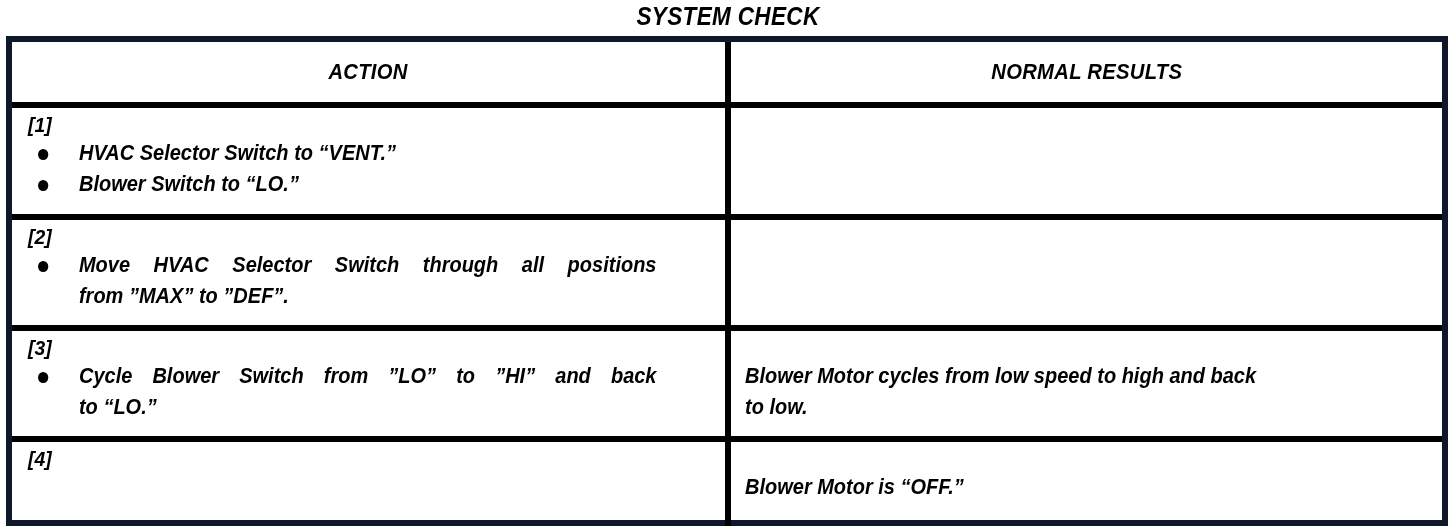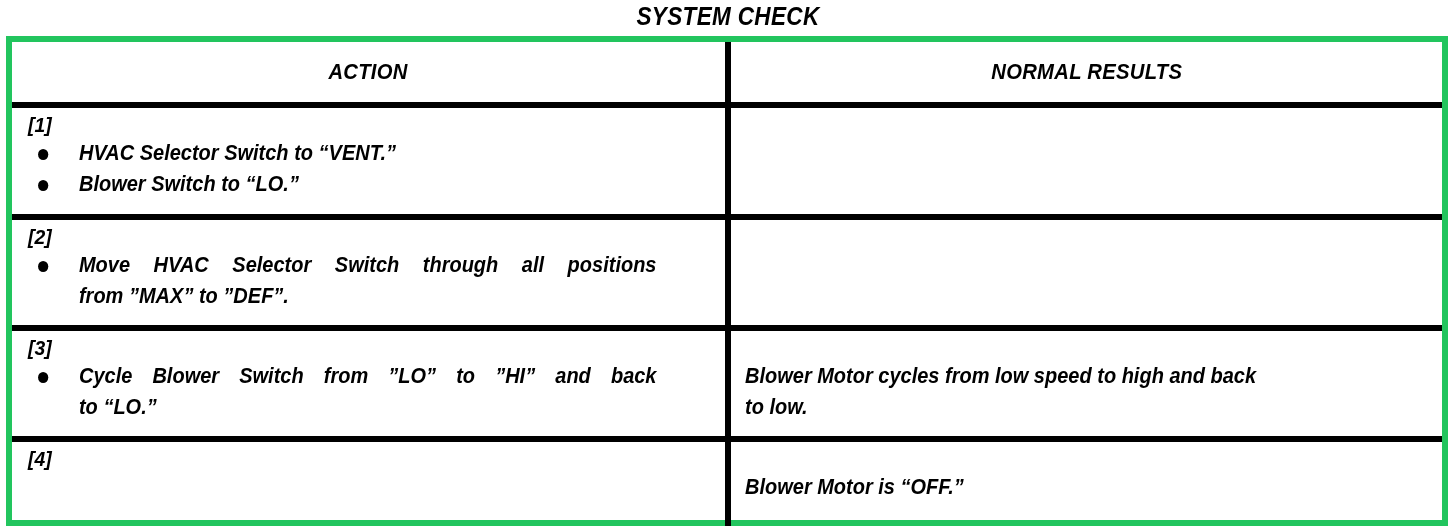--- a/index.html
+++ b/index.html
@@ -42,21 +42,21 @@
   }
 
   
   #check-table {
     position: absolute;
     left: 6px;
     top: 36px;
     width: 1442px;   
     height: 490px;   
     box-sizing: border-box;
-    border: 6px solid #22c55e;
+    border: 6px solid #0f172a;
     background: #ffffff;
   }
 
   .trow {
     position: relative;
     box-sizing: border-box;
     display: flex;
     width: 100%;
     border-bottom: 6px solid #000;
   }

